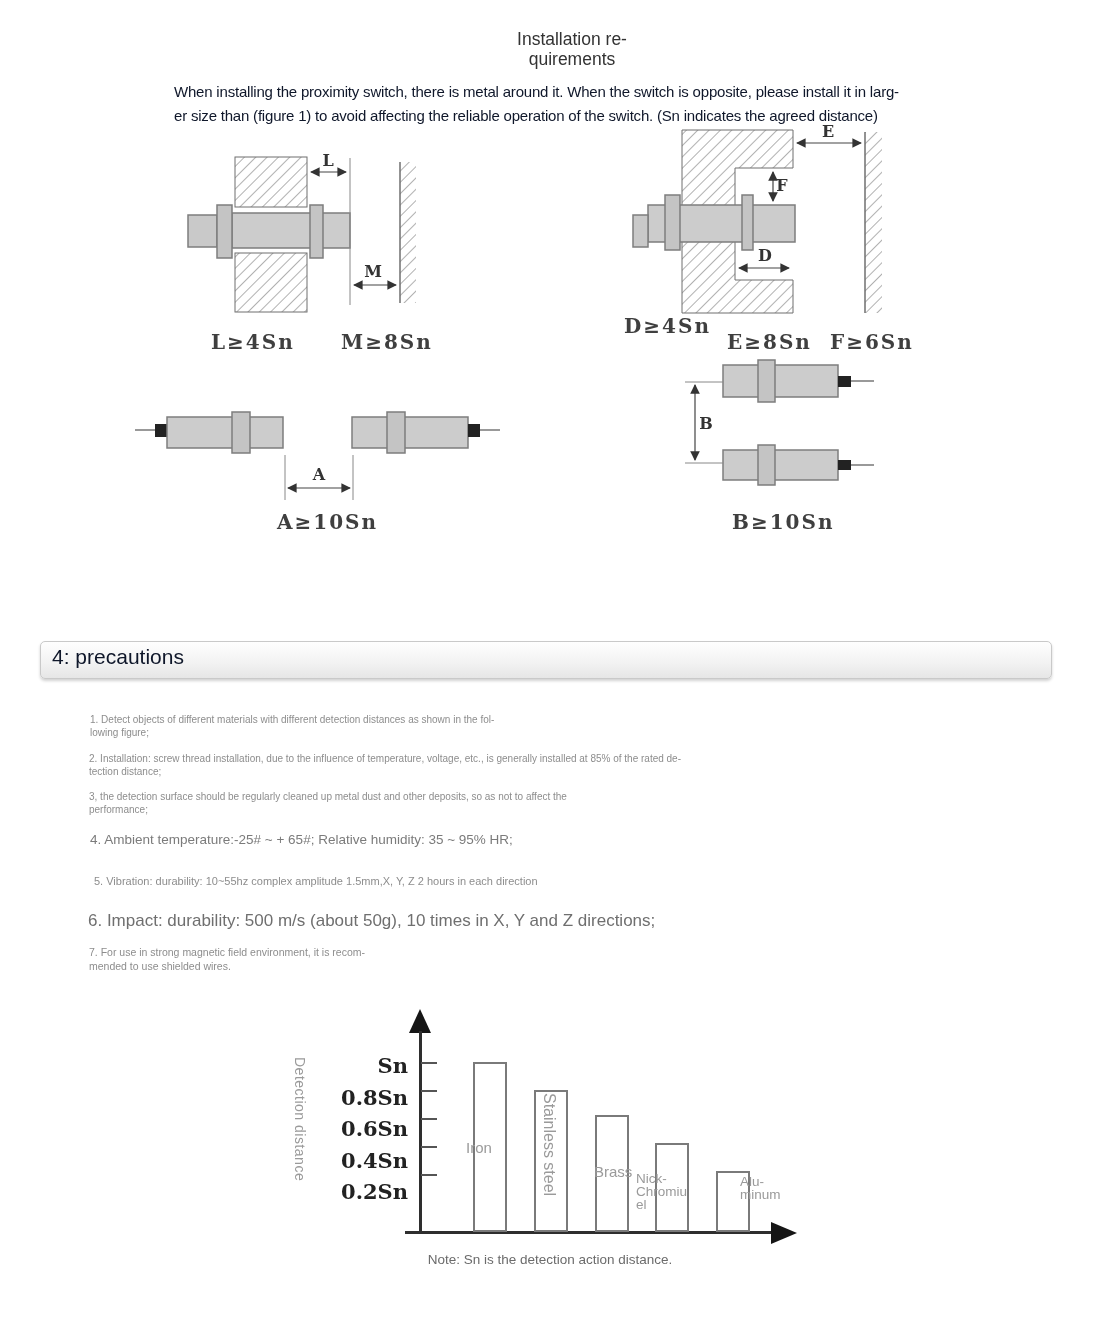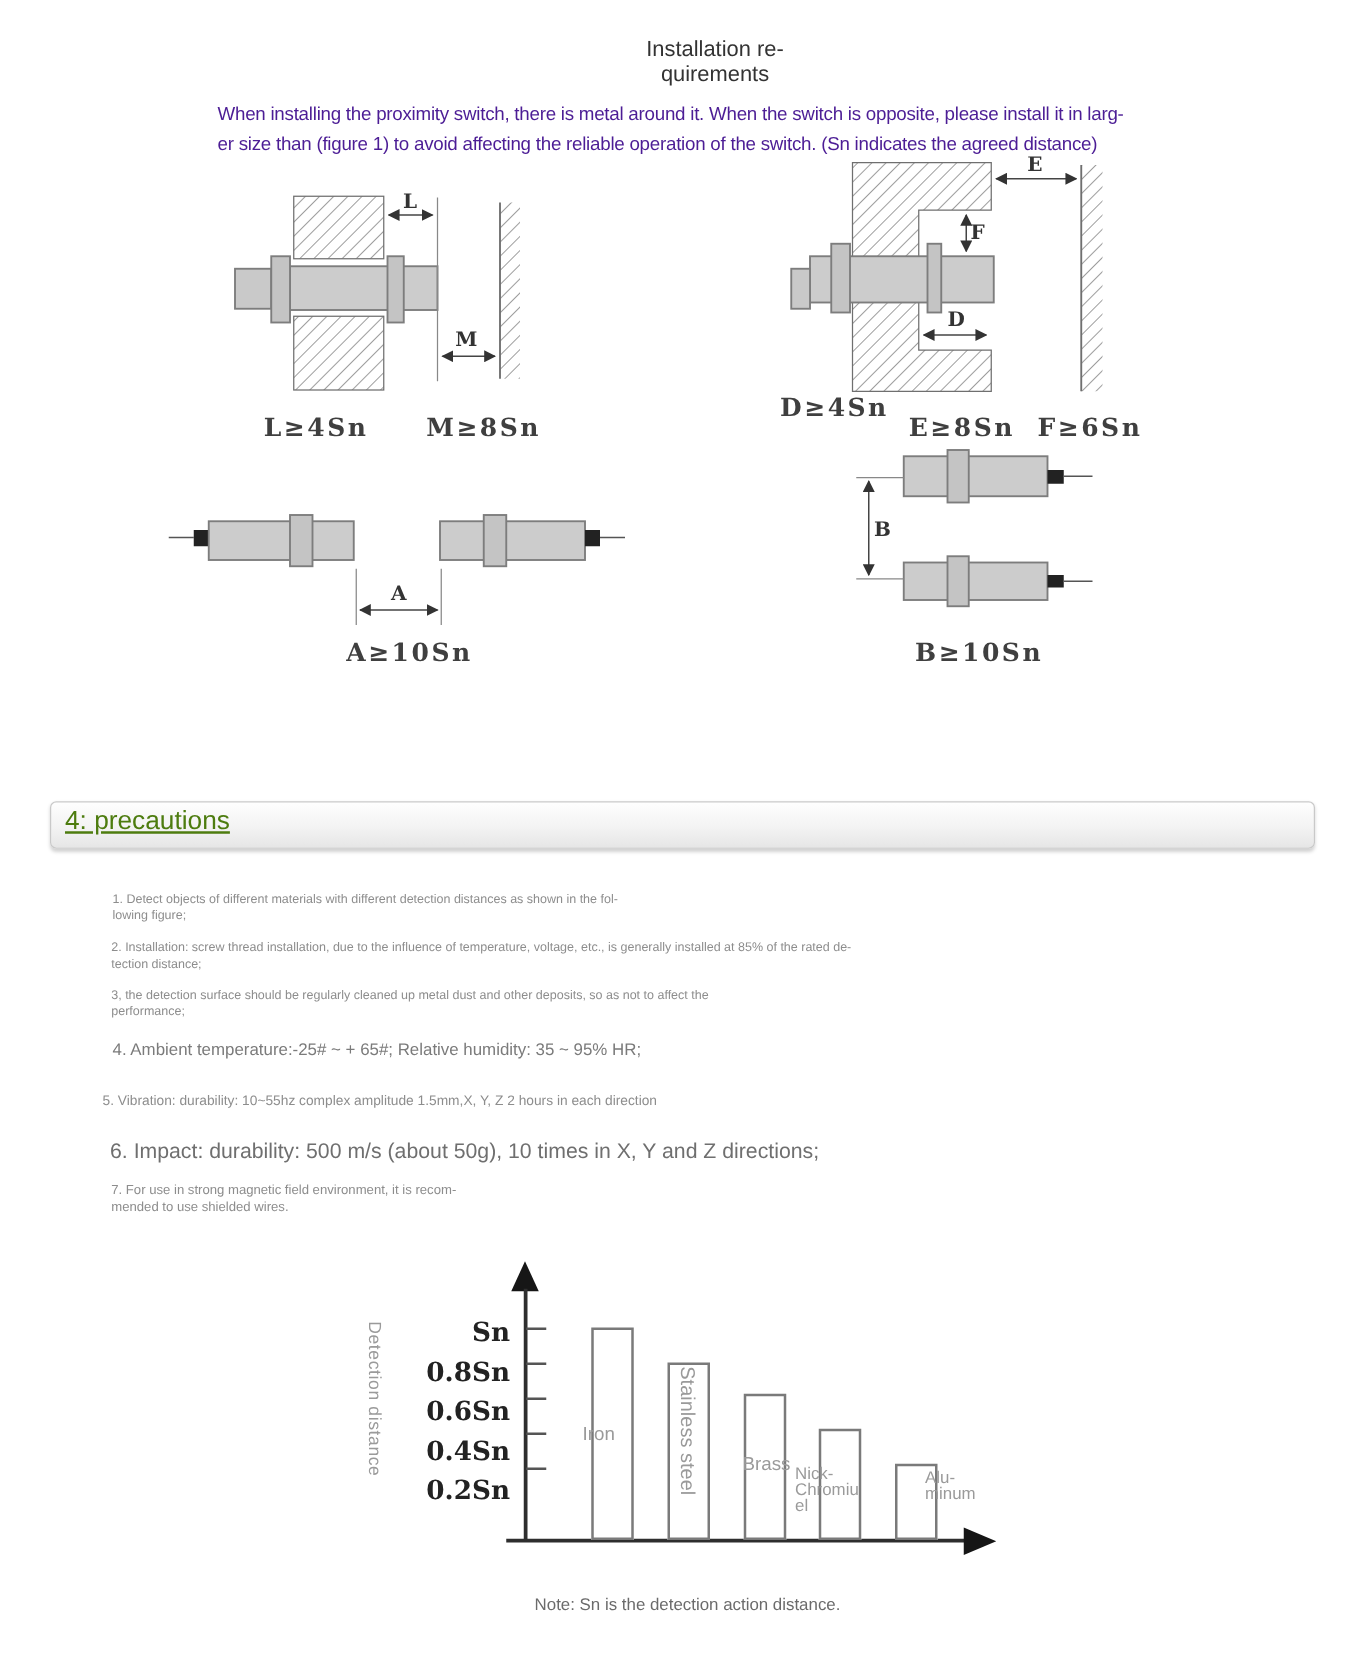--- a/index.html
+++ b/index.html
@@ -4,36 +4,36 @@
 <style>
   html,body{margin:0;padding:0;background:#fff;}
   #page{position:relative;width:1096px;height:1323px;background:#ffffff;
         font-family:"Liberation Sans",sans-serif;overflow:hidden;color:#3a3a3a;}
   .abs{position:absolute;}
   .pre{white-space:pre-line;padding-left:24px;}
 
   .title{top:30px;left:0;width:100%;text-align:center;font-size:17.5px;
          line-height:1.12;color:#333;}
   .intro{top:80px;left:150px;width:812px;font-size:15px;line-height:24px;
-         letter-spacing:-0.2px;color:#4c1d95;}
+         letter-spacing:-0.2px;color:#0f172a;}
 
   .dim-label{font-family:"DejaVu Serif","Liberation Serif",serif;font-weight:bold;
              font-size:20px;color:#3f3f3f;letter-spacing:2px;}
 
   .prec-bar{top:641px;left:40px;width:1010px;height:36px;border:1px solid #c9c9c9;
             border-radius:5px;background:linear-gradient(#fefefe,#f3f3f3 55%,#e6e6e6);
             box-shadow:0 2px 3px rgba(0,0,0,0.18);}
-  .prec-title{top:645px;left:52px;font-size:21px;color:#4d7c0f;text-decoration:underline;}
+  .prec-title{top:645px;left:52px;font-size:21px;color:#0f172a;}
 
   .item{color:#8d8d8d;line-height:1.32;}
   .i1{top:713px;left:66px;font-size:10px;}
   .i2{top:752px;left:65px;font-size:10px;}
   .i3{top:790px;left:65px;font-size:10px;}
   .i4{top:831px;left:66px;font-size:13.5px;color:#7b7b7b;}
-  .i5{top:874px;left:58px;font-size:11px;}
+  .i5{top:874px;left:70px;font-size:11px;}
   .i6{top:910px;left:64px;font-size:17px;color:#6f6f6f;}
   .i7{top:946px;left:65px;font-size:10.5px;}
 
   
   #chart{top:1005px;left:290px;width:540px;height:285px;}
   .ylab{left:2px;top:52px;height:140px;writing-mode:vertical-rl;text-orientation:mixed;
         font-size:14px;color:#9a9a9a;letter-spacing:0.5px;}
   .vaxis{left:129px;top:26px;width:3px;height:202px;background:#2e2e2e;}
   .haxis{left:115px;top:226px;width:368px;height:3px;background:#2e2e2e;}
   .arr-up{left:119px;top:4px;width:0;height:0;border-left:11px solid transparent;
@@ -42,21 +42,21 @@
           border-bottom:11px solid transparent;border-left:26px solid #161616;}
   .tick{left:131px;width:16px;height:2px;background:#555;position:absolute;}
   .tick-label{position:absolute;width:90px;left:28px;text-align:right;
         font-family:"DejaVu Serif","Liberation Serif",serif;font-weight:bold;
         font-size:21px;color:#222;}
   .bar{position:absolute;background:#fff;border:2px solid #7a7a7a;box-sizing:border-box;}
   .bl{position:absolute;color:#9a9a9a;}
   .bl-h{font-size:15px;}
   .bl-v{font-size:16px;writing-mode:vertical-rl;text-orientation:mixed;height:140px;}
   .bl-s{font-size:13.5px;line-height:0.95;white-space:pre-line;}
-  .note{top:247px;left:0;width:520px;text-align:center;font-size:13.5px;color:#6b6b6b;margin-top:24px;}
+  .note{top:247px;left:0;width:520px;text-align:center;font-size:13.5px;color:#6b6b6b;}
 
   svg text{font-family:"DejaVu Serif","Liberation Serif",serif;font-weight:bold;fill:#333;}
 </style>
 </head>
 <body>
 
 <div id="page">
 
   <div class="abs title pre">Installation re-
 quirements</div>

